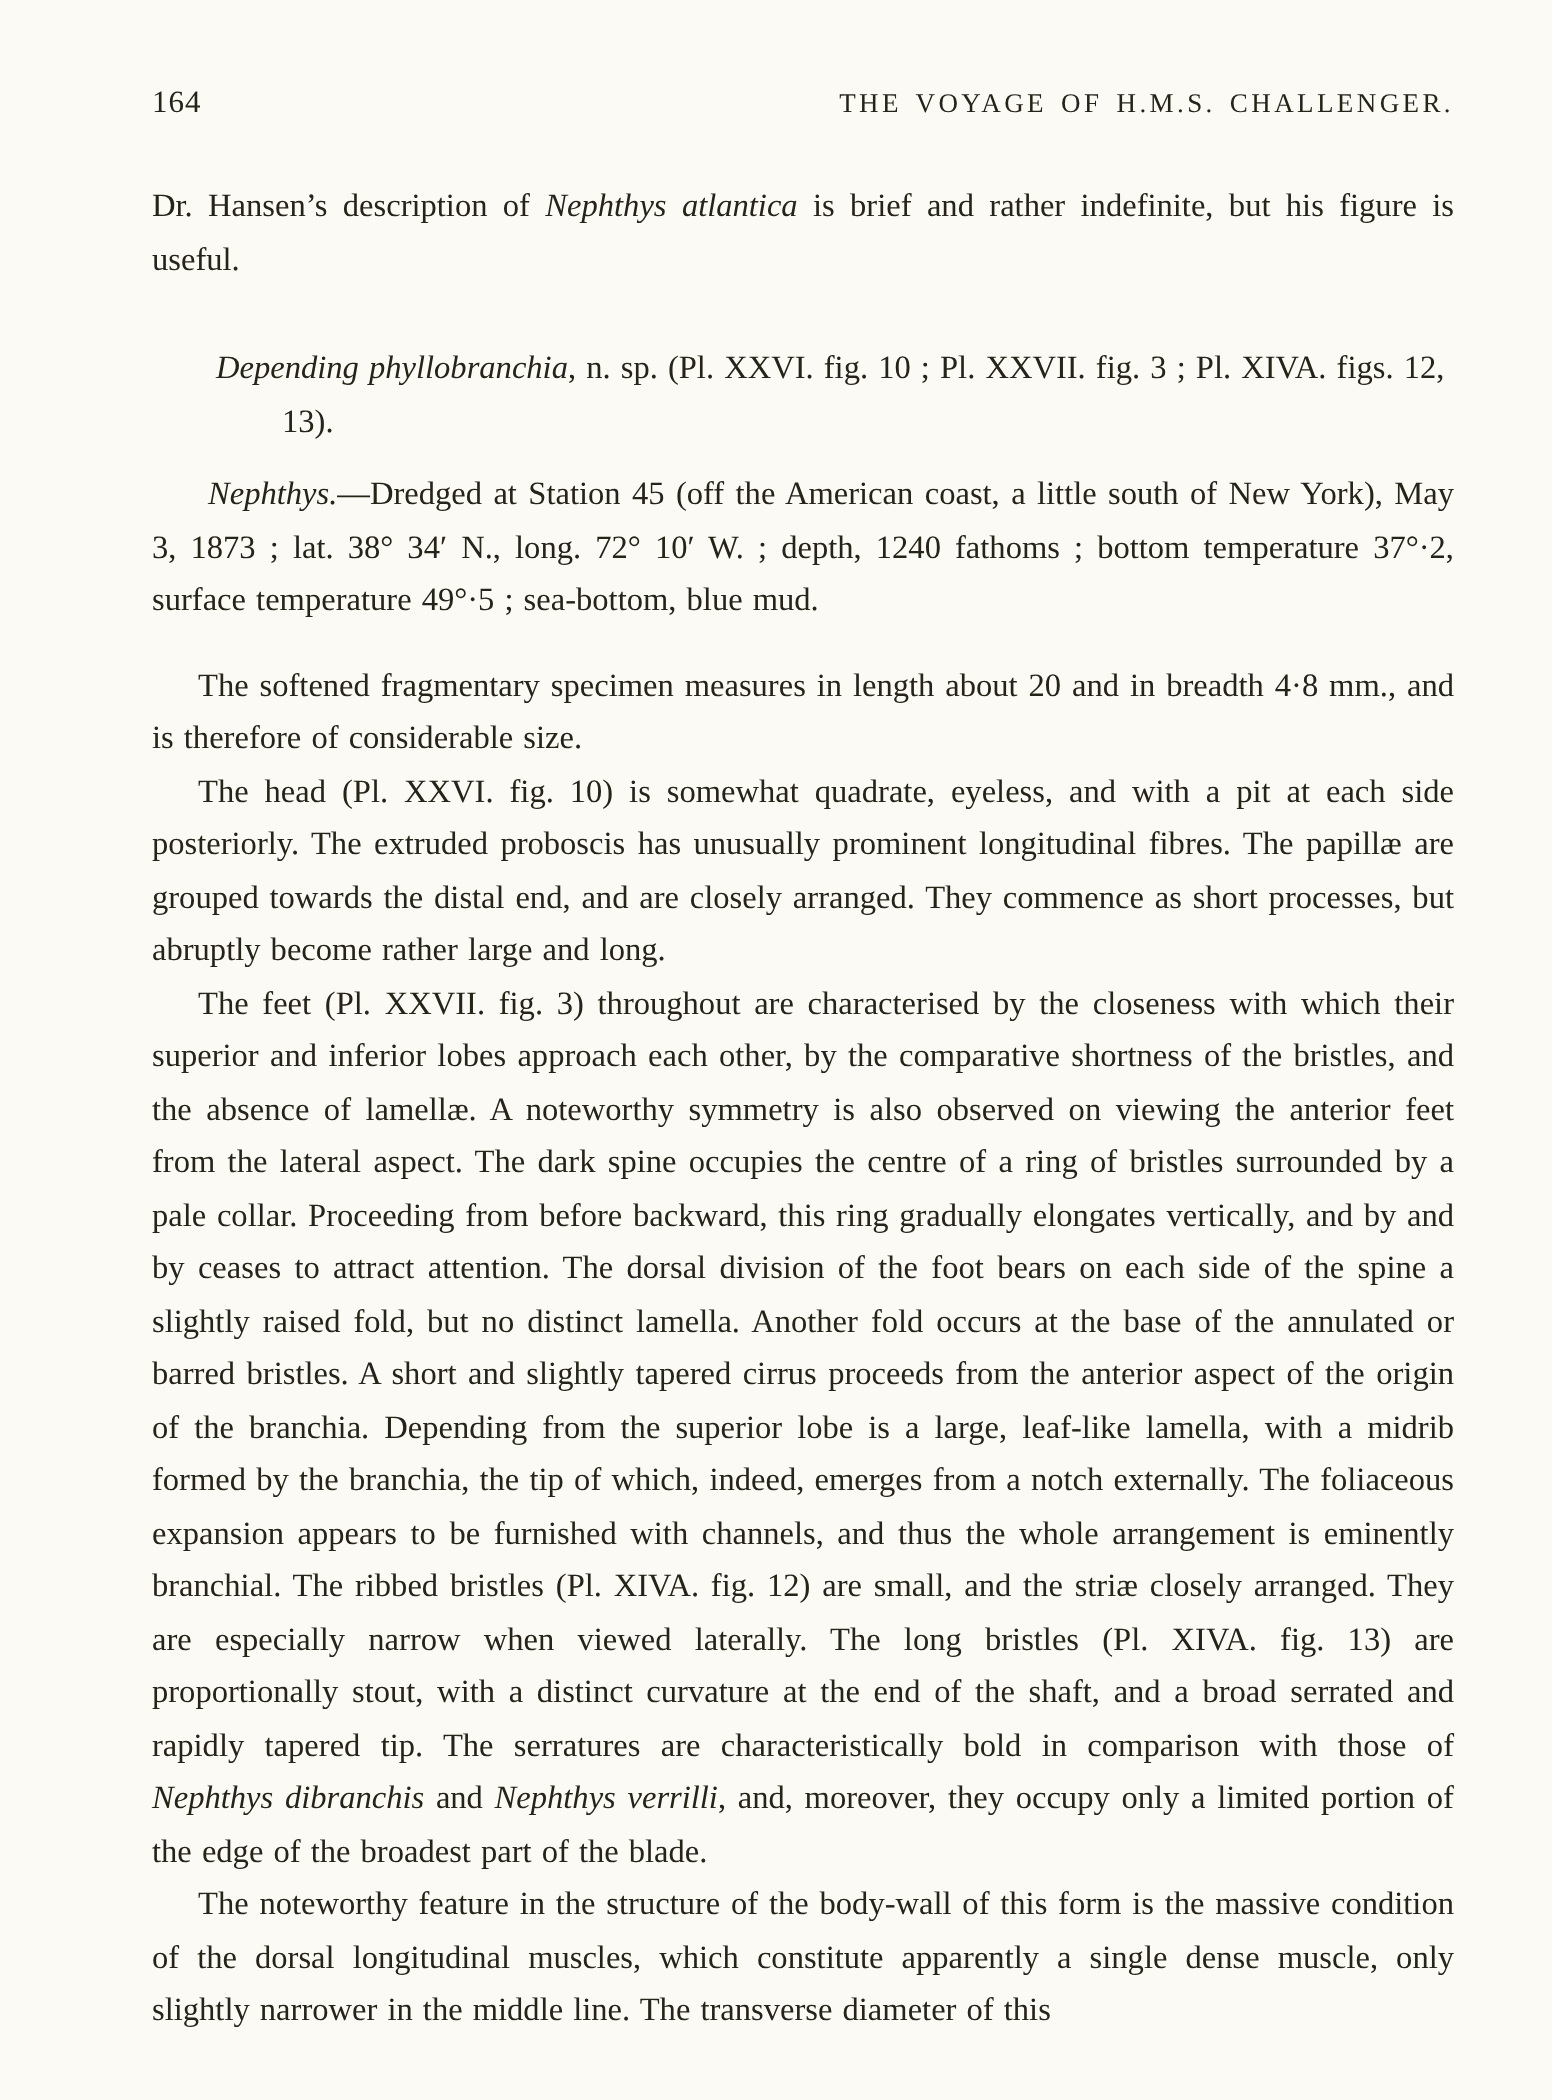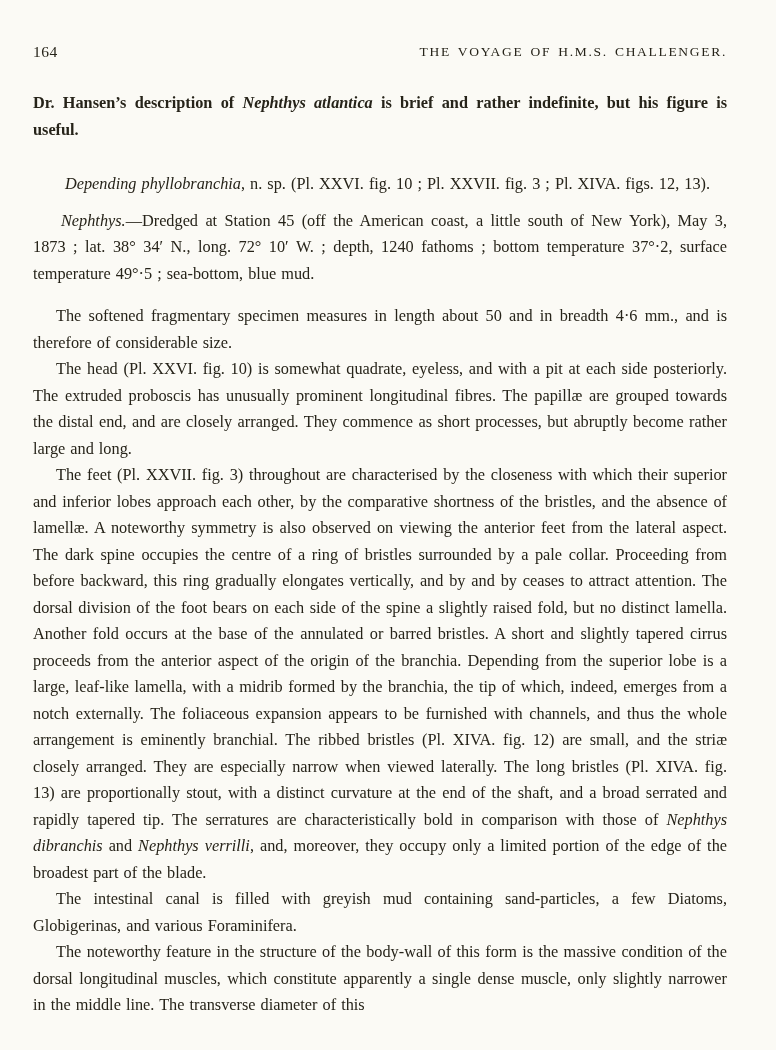--- a/index.html
+++ b/index.html
@@ -9,21 +9,21 @@
   }
   .page {
     position: relative;
     width: 776px;
     height: 1050px;
     margin: 0 auto;
     background: #fbfaf5;
     color: #262319;
     font-family: "Liberation Serif", "DejaVu Serif", serif;
     box-sizing: border-box;
-    padding: 42px 49px 0 33px;
+    padding: 42px 49px 0 76px;
     overflow: hidden;
   }
   .running-head {
     position: relative;
     height: 24px;
     margin-bottom: 24px;
   }
   .page-num {
     position: absolute;
     left: 0;
@@ -41,21 +41,21 @@
     letter-spacing: 1.7px;
     word-spacing: 2px;
   }
   .text-block p {
     margin: 0;
     text-align: justify;
     font-size: 16.3px;
     line-height: 26.5px;
     word-spacing: 0.06em;
   }
-  .text-block p.flush   { text-indent: 0; font-weight: bold; }
+  .text-block p.flush   { text-indent: 0; }
   .text-block p.indent  { text-indent: 23px; }
   .text-block p.gap-md  { margin-top: 16px; }
   .text-block p.species {
     margin-top: 28px;
     margin-bottom: 10px;
     padding-left: 65px;
     text-indent: -33px;
     text-align: left;
   }
   .text-block p.habitat {
@@ -69,19 +69,18 @@
 
 <div class="page">
   <header class="running-head">
     <span class="page-num">164</span>
     <span class="running-title">THE VOYAGE OF H.M.S. CHALLENGER.</span>
   </header>
   <main class="text-block">
       <p class="flush"><span>Dr. Hansen’s description of </span><span class="italic">Nephthys atlantica</span><span> is brief and rather indefinite, but his figure is useful.</span></p>
       <p class="species"><span class="italic">Depending phyllobranchia</span><span>, n. sp. (Pl. XXVI. fig. 10 ; Pl. XXVII. fig. 3 ; Pl. XIVA. figs. 12, 13).</span></p>
       <p class="habitat"><span class="italic">Nephthys.</span><span>—Dredged at Station 45 (off the American coast, a little south of New York), May 3, 1873 ; lat. 38° 34′ N., long. 72° 10′ W. ; depth, 1240 fathoms ; bottom temperature 37°·2, surface temperature 49°·5 ; sea-bottom, blue mud.</span></p>
-      <p class="indent gap-md"><span>The softened fragmentary specimen measures in length about 50 and in breadth 4·6 mm., and is therefore of considerable size.</span></p>
+      <p class="indent gap-md"><span>The softened fragmentary specimen measures in length about 20 and in breadth 4·8 mm., and is therefore of considerable size.</span></p>
       <p class="indent"><span>The head (Pl. XXVI. fig. 10) is somewhat quadrate, eyeless, and with a pit at each side posteriorly.  The extruded proboscis has unusually prominent longitudinal fibres.  The papillæ are grouped towards the distal end, and are closely arranged.  They commence as short processes, but abruptly become rather large and long.</span></p>
       <p class="indent"><span>The feet (Pl. XXVII. fig. 3) throughout are characterised by the closeness with which their superior and inferior lobes approach each other, by the comparative shortness of the bristles, and the absence of lamellæ.  A noteworthy symmetry is also observed on viewing the anterior feet from the lateral aspect.  The dark spine occupies the centre of a ring of bristles surrounded by a pale collar.  Proceeding from before backward, this ring gradually elongates vertically, and by and by ceases to attract attention.  The dorsal division of the foot bears on each side of the spine a slightly raised fold, but no distinct lamella.  Another fold occurs at the base of the annulated or barred bristles.  A short and slightly tapered cirrus proceeds from the anterior aspect of the origin of the branchia.  Depending from the superior lobe is a large, leaf-like lamella, with a midrib formed by the branchia, the tip of which, indeed, emerges from a notch externally.  The foliaceous expansion appears to be furnished with channels, and thus the whole arrangement is eminently branchial.  The ribbed bristles (Pl. XIVA. fig. 12) are small, and the striæ closely arranged.  They are especially narrow when viewed laterally.  The long bristles (Pl. XIVA. fig. 13) are proportionally stout, with a distinct curvature at the end of the shaft, and a broad serrated and rapidly tapered tip.  The serratures are characteristically bold in comparison with those of </span><span class="italic">Nephthys dibranchis</span><span> and </span><span class="italic">Nephthys verrilli</span><span>, and, moreover, they occupy only a limited portion of the edge of the broadest part of the blade.</span></p>
-      <p class="indent"><span>The intestinal canal is filled with greyish mud containing sand-particles, a few Diatoms, Globigerinas, and various Foraminifera.</span></p>
       <p class="indent"><span>The noteworthy feature in the structure of the body-wall of this form is the massive condition of the dorsal longitudinal muscles, which constitute apparently a single dense muscle, only slightly narrower in the middle line.  The transverse diameter of this</span></p>
     </main>
 </div>
 
 </body></html>

